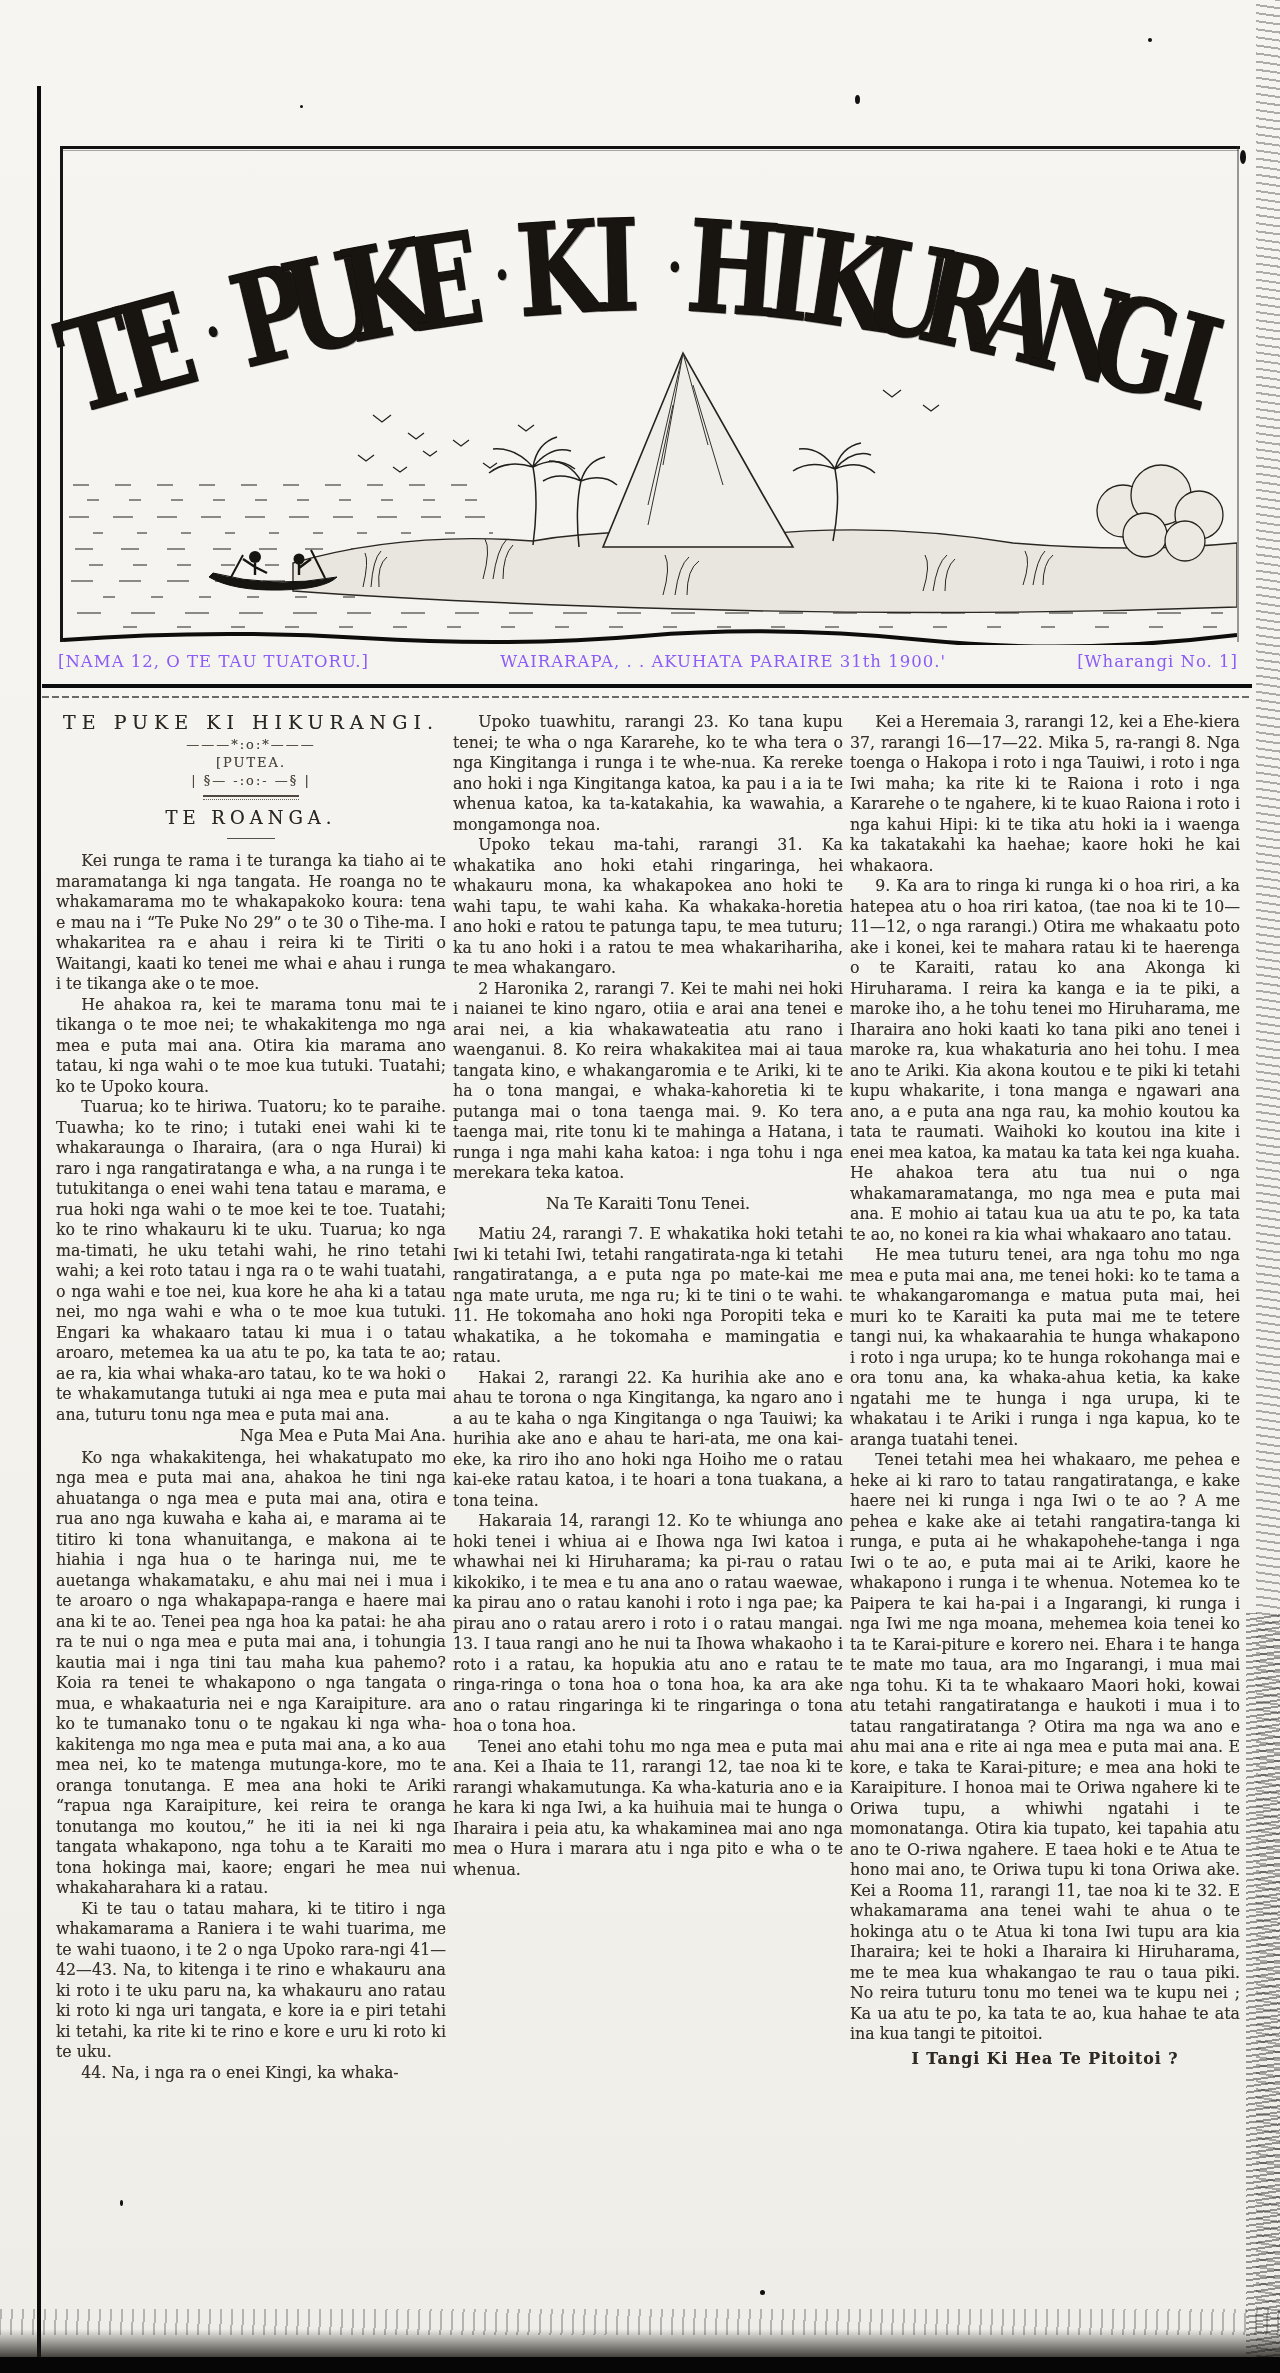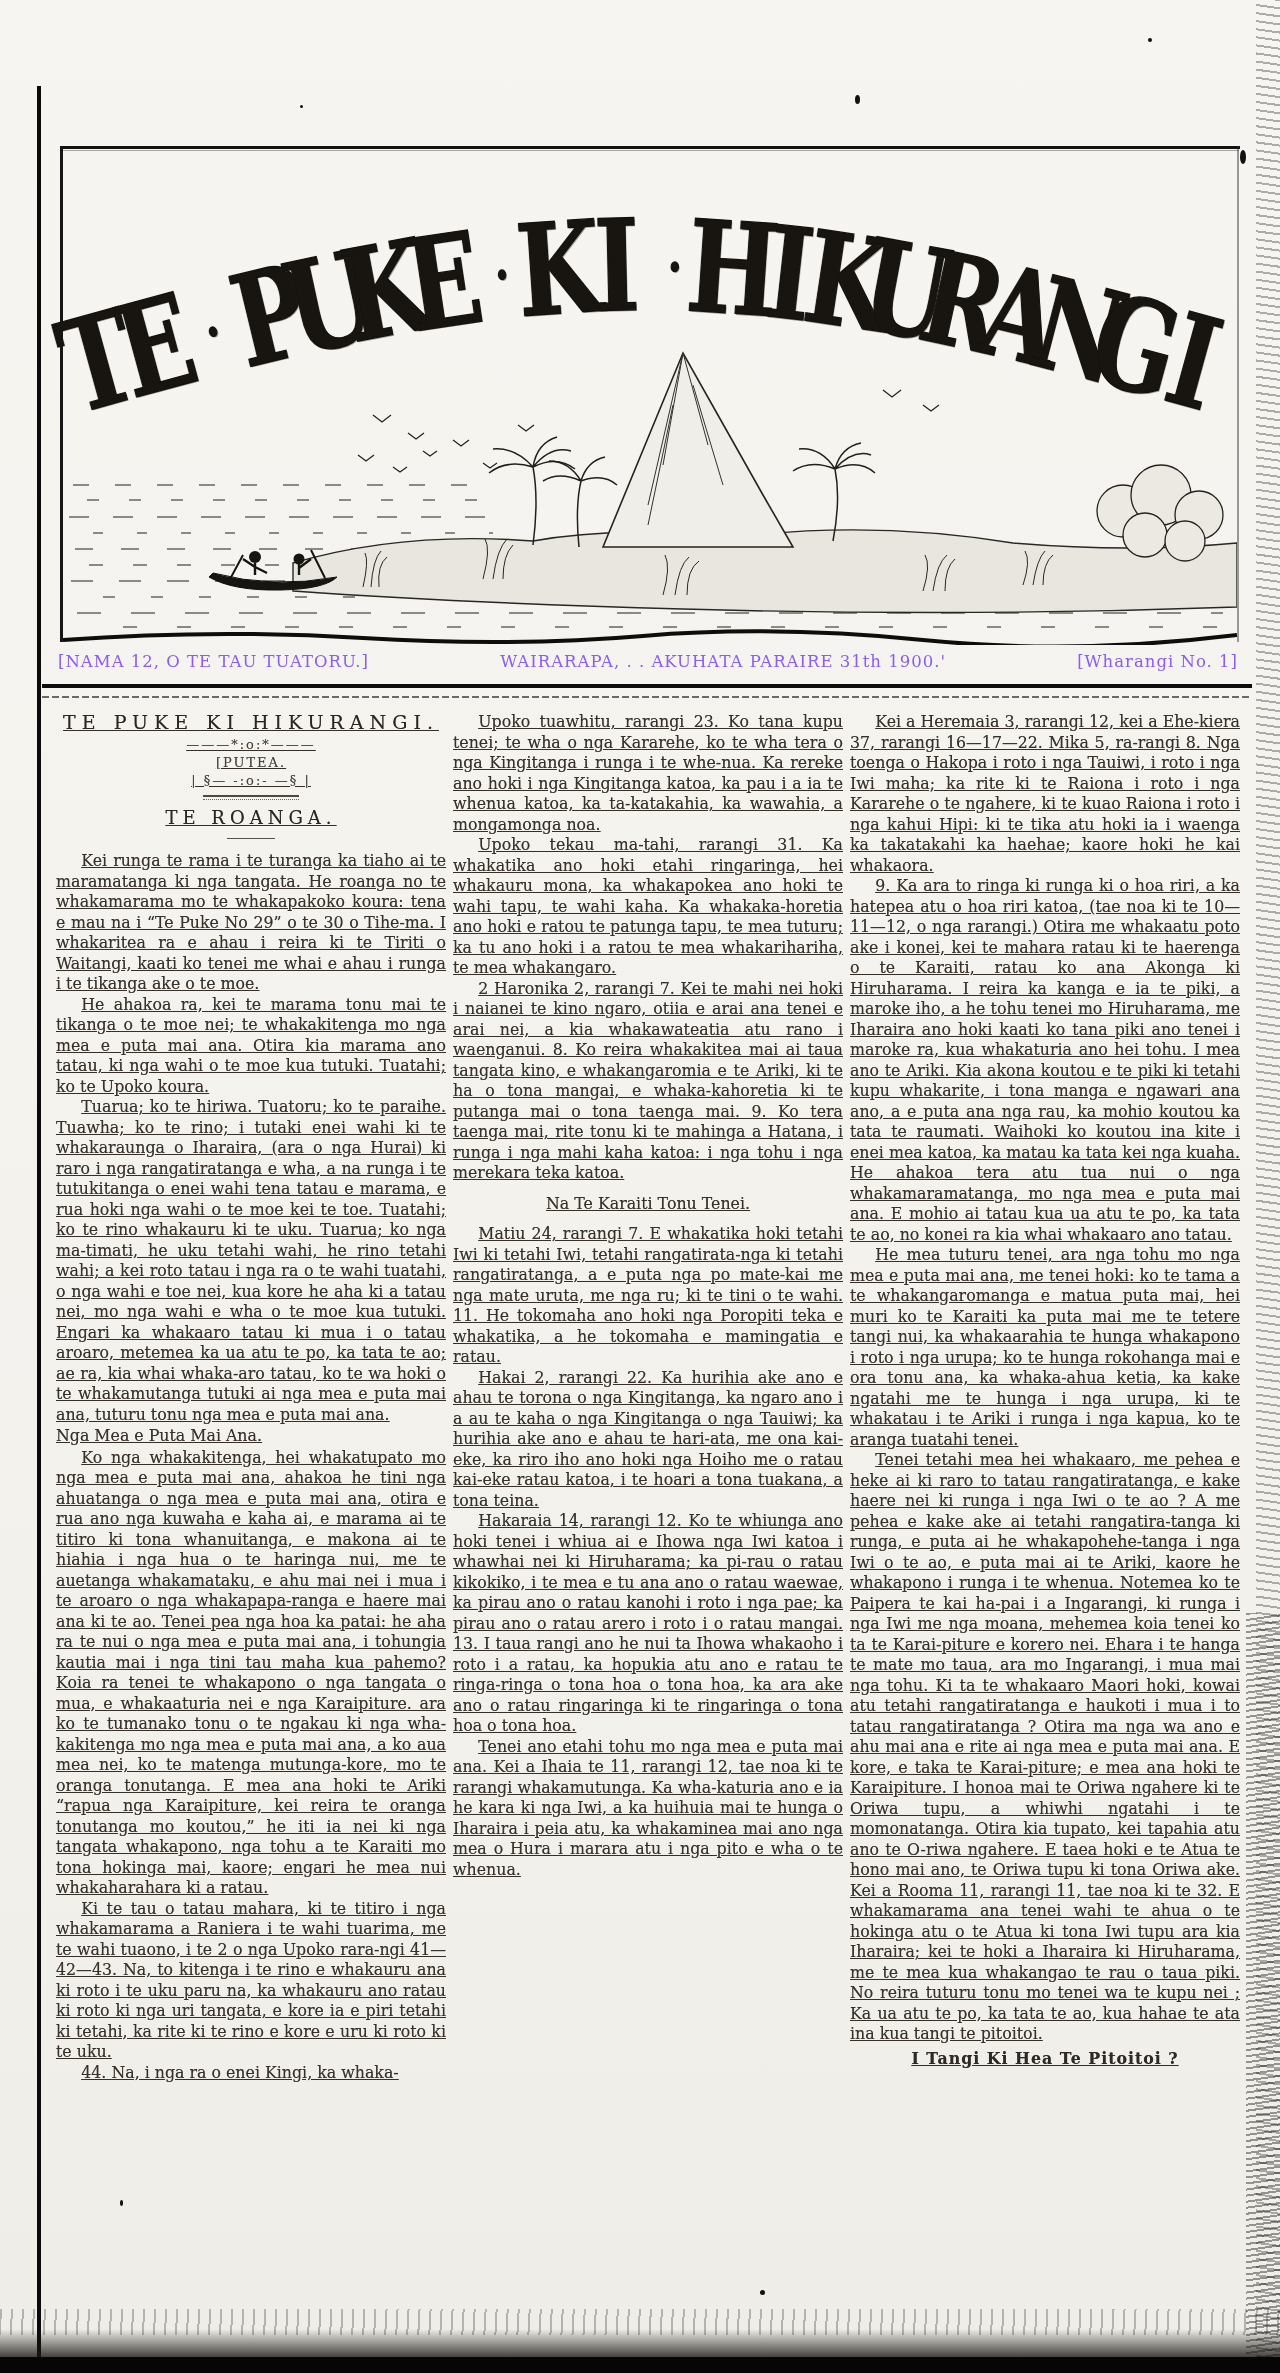--- a/index.html
+++ b/index.html
@@ -40,31 +40,31 @@
   
   .dateline{
     position:absolute;left:58px;top:652px;width:1180px;display:flex;
     justify-content:space-between;align-items:baseline;
     font-size:16.5px;letter-spacing:1px;color:#8b5cf6;white-space:nowrap;
   }
   .rule-thick{position:absolute;left:42px;top:684px;width:1210px;height:4px;background:#0d0d0d;}
   .rule-thin{position:absolute;left:42px;top:696px;width:1210px;height:2px;opacity:.75;
     background:repeating-linear-gradient(90deg,#3c3c3c 0 7px,transparent 7px 10px);}
   
-  .columns{position:absolute;left:56px;top:712px;width:1184px;display:flex;gap:7px;z-index:2;text-decoration:underline;}
+  .columns{position:absolute;left:56px;top:712px;width:1184px;display:flex;gap:7px;z-index:2;}
   .col{flex:1 1 0;font-size:15.8px;line-height:20.5px;color:#37312a;
     text-shadow:0 0 .5px rgba(70,60,50,.55);}
   .blk-title{text-align:center;font-size:19px;letter-spacing:6px;margin:0 0 3px;color:#2b2620;}
   .blk-ornament{text-align:center;font-size:13px;letter-spacing:2px;color:#4a443c;margin:1px 0;line-height:17px;}
   .blk-hrule{border-top:2px solid #4e4840;border-bottom:1px dotted #6b645a;height:2px;width:96px;margin:6px auto 8px;}
   .blk-section{text-align:center;font-size:18px;letter-spacing:5px;margin:2px 0 2px;color:#2b2620;}
   .blk-shortrule{border-top:1.5px solid #56504a;width:48px;margin:10px auto 12px;}
   .blk-para{text-indent:1.6em;text-align:justify;margin:0;}
   .blk-cont{text-align:justify;margin:0;}
-  .blk-subhead{text-align:left;margin:1px 0;}
+  .blk-subhead{text-align:right;margin:1px 0;}
   .blk-qhead{text-align:center;margin:10px 0;}
   .blk-final{text-align:center;letter-spacing:1px;margin-top:4px;font-weight:700;color:#2e2922;}
 </style>
 </head>
 <body>
 
 <div class="left-rule"></div>
 <div class="right-noise"></div>
 <div class="right-noise-low"></div>
 <div class="bottom-speckle"></div>

